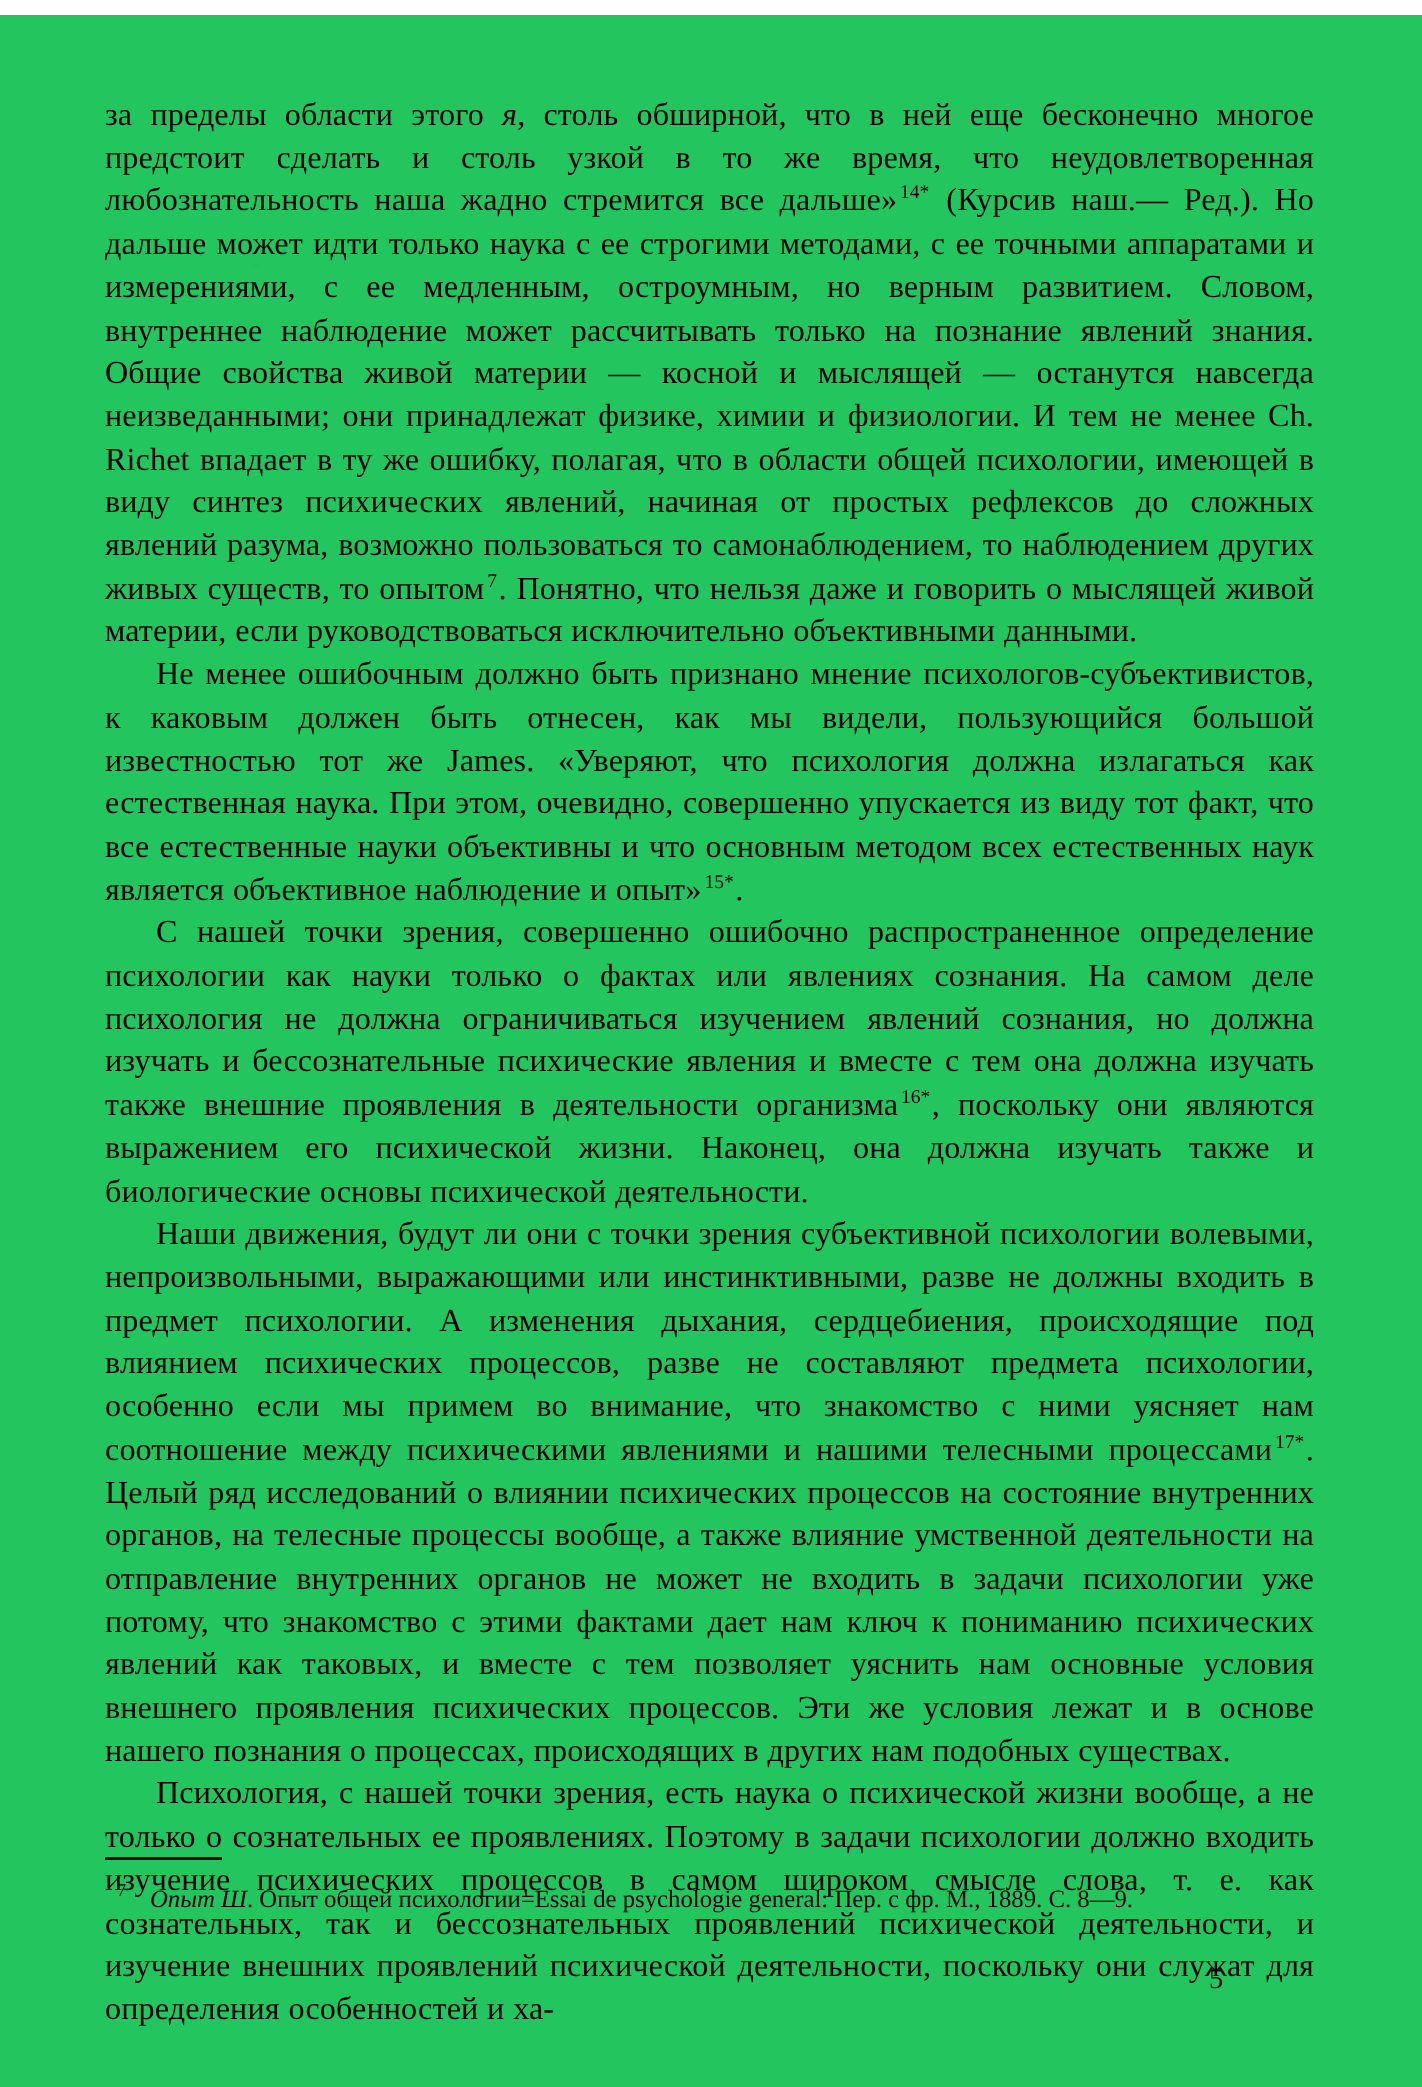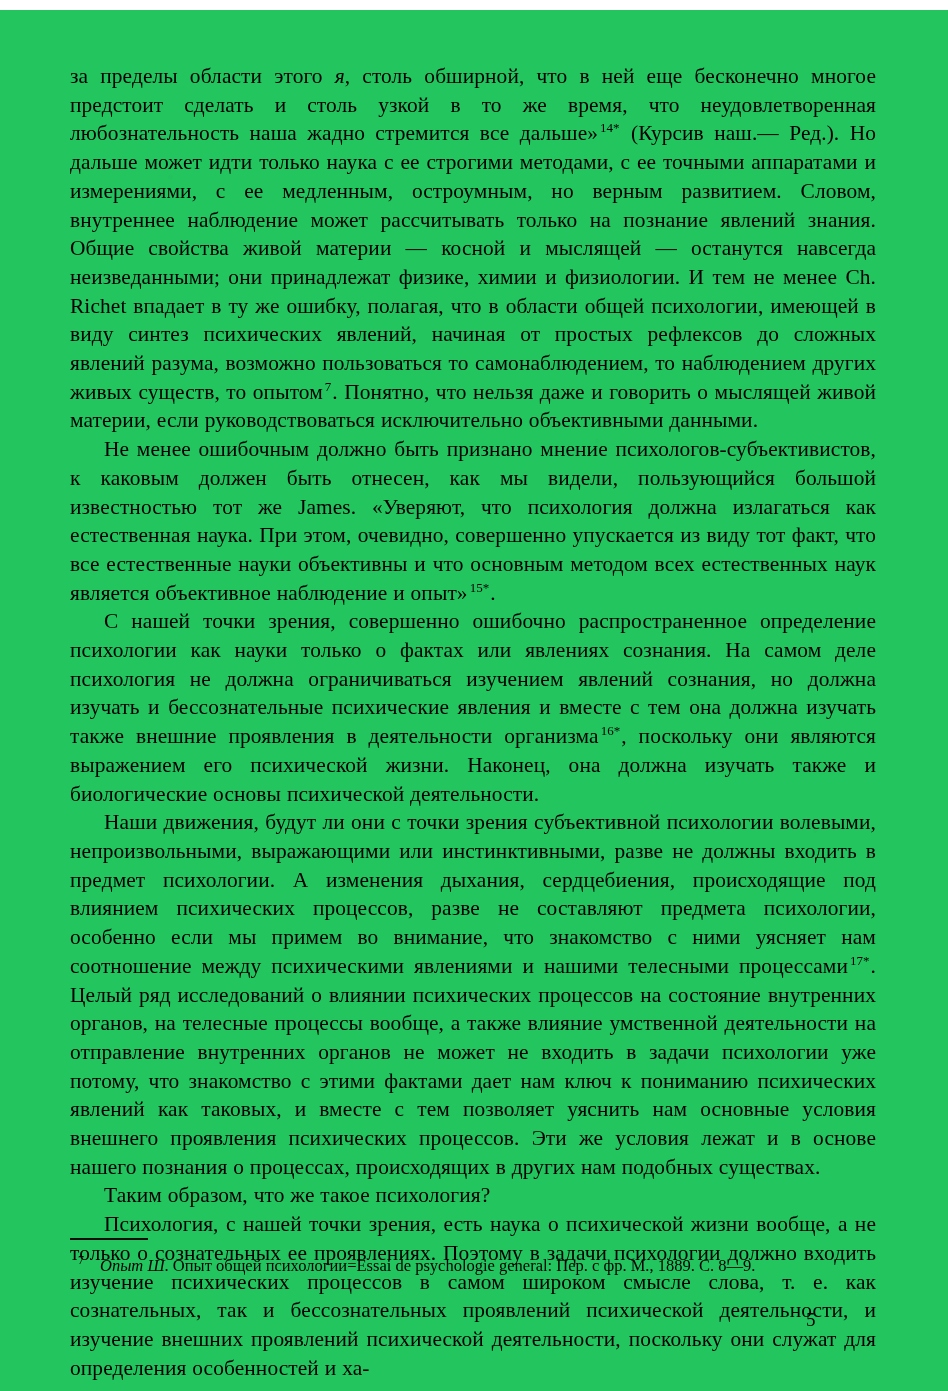--- a/index.html
+++ b/index.html
@@ -104,21 +104,20 @@
 </head>
 <body>
 
 <div class="page">
 
   <div class="textblock">
       <p class="body no-indent">за пределы области этого <span class="ital">я</span>, столь обширной, что в ней еще бесконечно многое предстоит сделать и столь узкой в то же время, что неудовлетворенная любознательность наша жадно стремится все дальше»<sup class="fn">14*</sup> (Курсив наш.— Ред.). Но дальше может идти только наука с ее строгими методами, с ее точными аппаратами и измерениями, с ее медленным, остроумным, но верным развитием. Словом, внутреннее наблюдение может рассчитывать только на познание явлений знания. Общие свойства живой материи — косной и мыслящей — останутся навсегда неизведанными; они принадлежат физике, химии и физиологии. И тем не менее Ch. Richet впадает в ту же ошибку, полагая, что в области общей психологии, имеющей в виду синтез психических явлений, начиная от простых рефлексов до сложных явлений разума, возможно пользоваться то самонаблюдением, то наблюдением других живых существ, то опытом<sup class="fn">7</sup>. Понятно, что нельзя даже и говорить о мыслящей живой материи, если руководствоваться исключительно объективными данными.</p>
       <p class="body">Не менее ошибочным должно быть признано мнение психологов-субъективистов, к каковым должен быть отнесен, как мы видели, пользующийся большой известностью тот же James. «Уверяют, что психология должна излагаться как естественная наука. При этом, очевидно, совершенно упускается из виду тот факт, что все естественные науки объективны и что основным методом всех естественных наук является объективное наблюдение и опыт»<sup class="fn">15*</sup>.</p>
       <p class="body">С нашей точки зрения, совершенно ошибочно распространенное определение психологии как науки только о фактах или явлениях сознания. На самом деле психология не должна ограничиваться изучением явлений сознания, но должна изучать и бессознательные психические явления и вместе с тем она должна изучать также внешние проявления в деятельности организма<sup class="fn">16*</sup>, поскольку они являются выражением его психической жизни. Наконец, она должна изучать также и биологические основы психической деятельности.</p>
       <p class="body">Наши движения, будут ли они с точки зрения субъективной психологии волевыми, непроизвольными, выражающими или инстинктивными, разве не должны входить в предмет психологии. А изменения дыхания, сердцебиения, происходящие под влиянием психических процессов, разве не составляют предмета психологии, особенно если мы примем во внимание, что знакомство с ними уясняет нам соотношение между психическими явлениями и нашими телесными процессами<sup class="fn">17*</sup>. Целый ряд исследований о влиянии психических процессов на состояние внутренних органов, на телесные процессы вообще, а также влияние умственной деятельности на отправление внутренних органов не может не входить в задачи психологии уже потому, что знакомство с этими фактами дает нам ключ к пониманию психических явлений как таковых, и вместе с тем позволяет уяснить нам основные условия внешнего проявления психических процессов. Эти же условия лежат и в основе нашего познания о процессах, происходящих в других нам подобных существах.</p>
-      <p class="body">Таким образом, что же такое психология?</p>
       <p class="body">Психология, с нашей точки зрения, есть наука о психической жизни вообще, а не только о сознательных ее проявлениях. Поэтому в задачи психологии должно входить изучение психических процессов в самом широком смысле слова, т. е. как сознательных, так и бессознательных проявлений психической деятельности, и изучение внешних проявлений психической деятельности, поскольку они служат для определения особенностей и ха-</p>
     </div>
 
   <div class="footnote-area">
     <div class="footnote-rule"></div>
     <p class="footnote"><span class="fnum">7</span><span class="ital">Опыт Ш</span>. Опыт общей психологии=Essai de psychologie general: Пер. с фр. М., 1889. С. 8—9.</p>
   </div>
 
   <div class="page-number">5</div>
 

